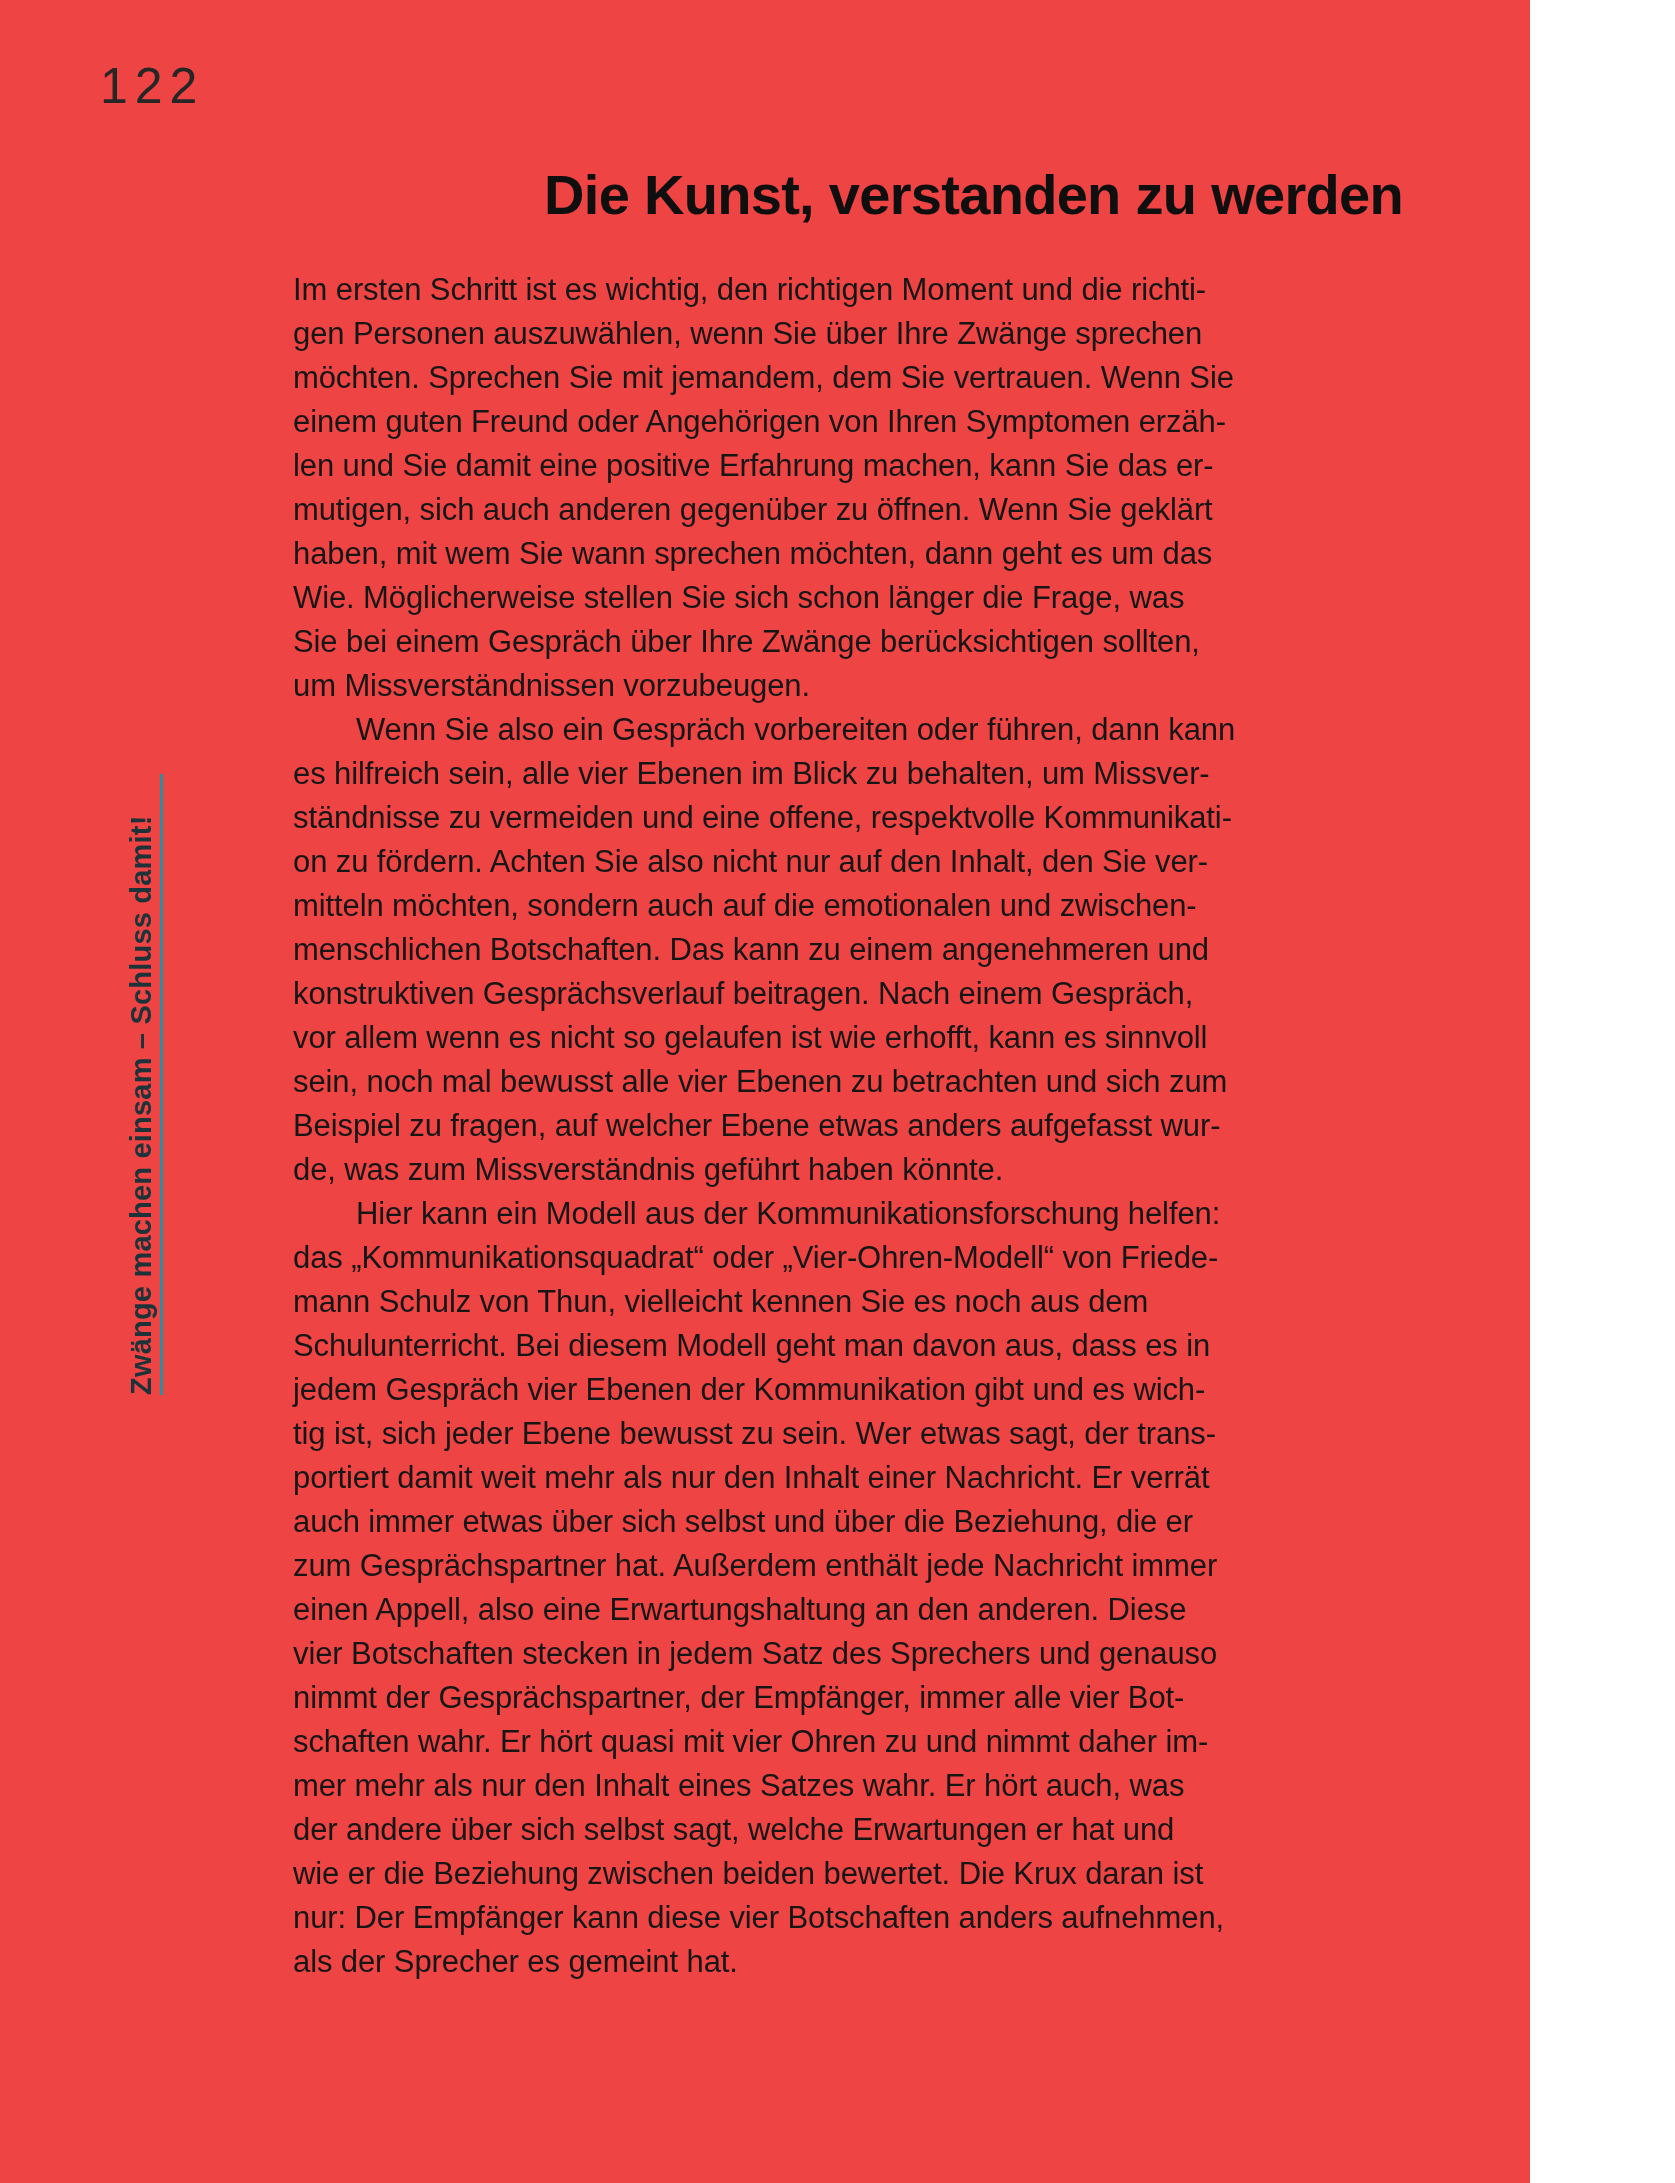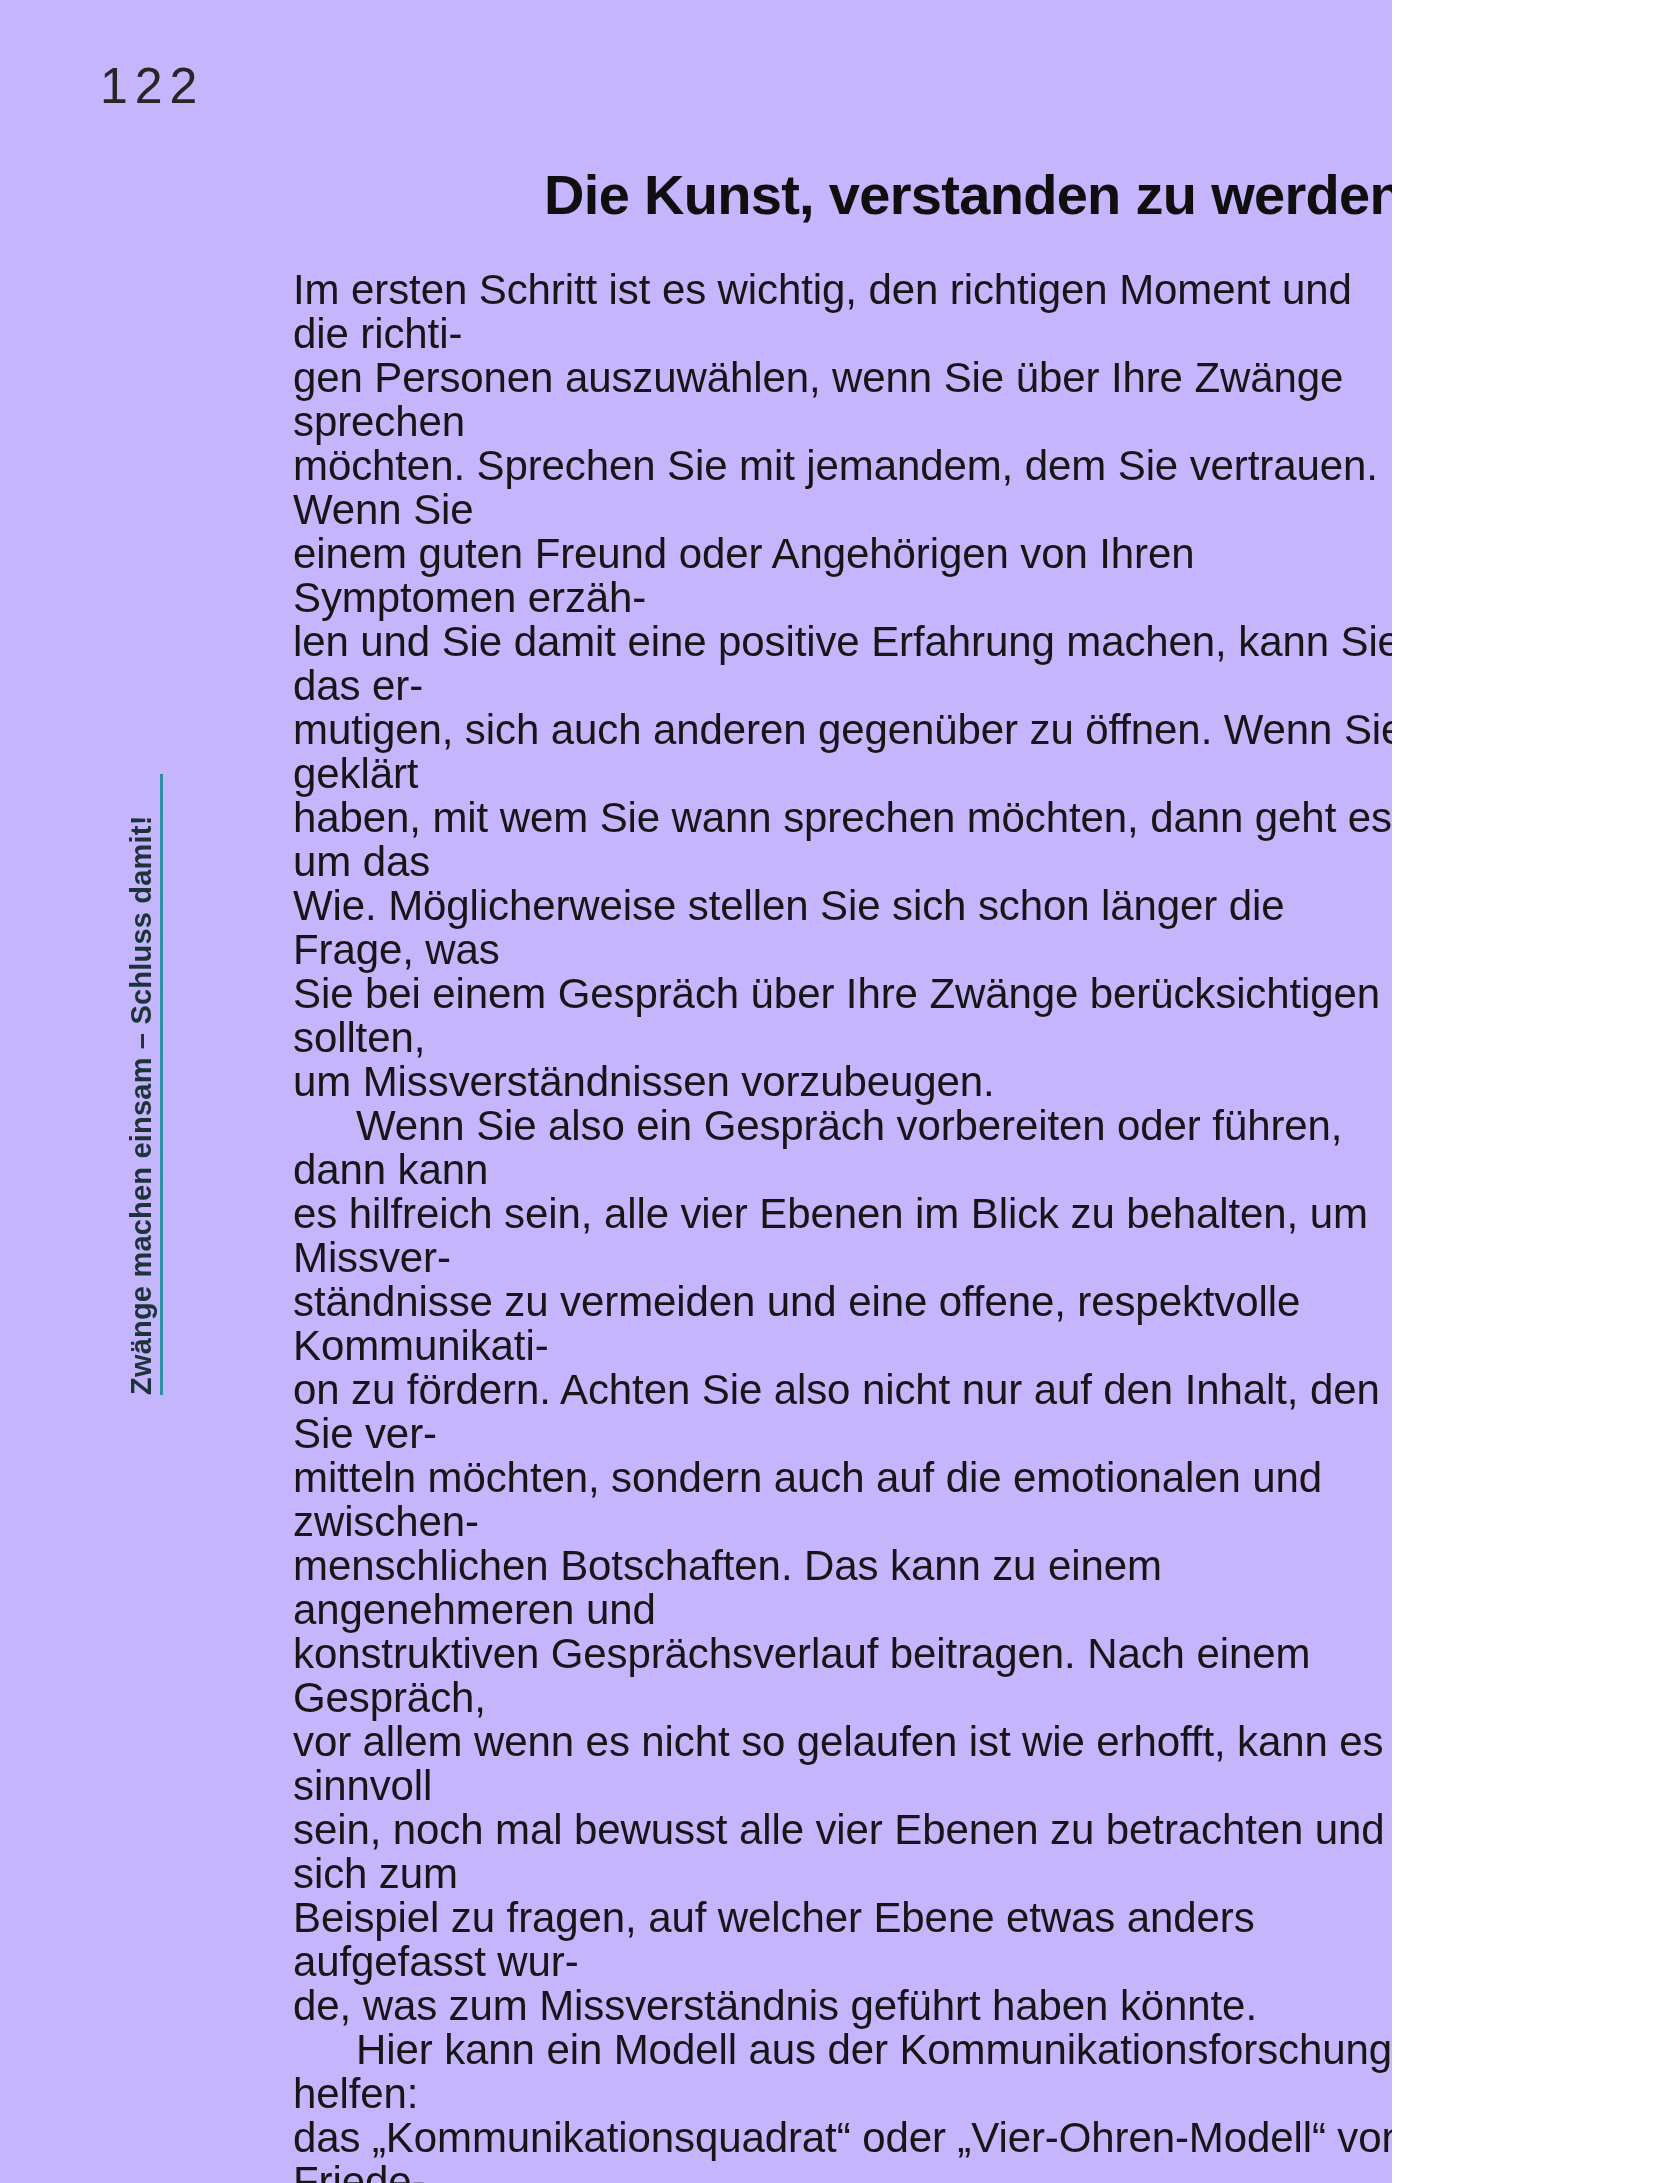--- a/index.html
+++ b/index.html
@@ -2,26 +2,27 @@
 <html style="font-size:11.2px"><head>
 <meta charset="utf-8">
 <style>
   html, body {
     margin: 0;
     padding: 0;
     background: #ffffff;
   }
   .page {
     position: relative;
-    width: 1392px;
+    width: 1520px;
     height: 2183px;
-    background: #c4b5fd;
+    background: #ef4444;
     overflow: hidden;
     font-family: "Liberation Sans", sans-serif;
     color: #1a1a1a;
+    padding-left: 10px;
   }
 
   
   .page-number {
     position: absolute;
     left: 100px;
     top: 60px;
     font-size: 50px;
     line-height: 52px;
     font-weight: 400;
@@ -46,21 +47,21 @@
 
   
   .body-text {
     position: absolute;
     left: 293px;
     top: 268px;
     width: 1117px;
   }
   .para {
     margin: 0;
-    font-size: 42px;
+    font-size: 31px;
     line-height: 44px;
     letter-spacing: -0.1px;
     color: #161616;
     white-space: pre-line; 
   }
   .para.indent {
     text-indent: 63px;
   }
 
   

